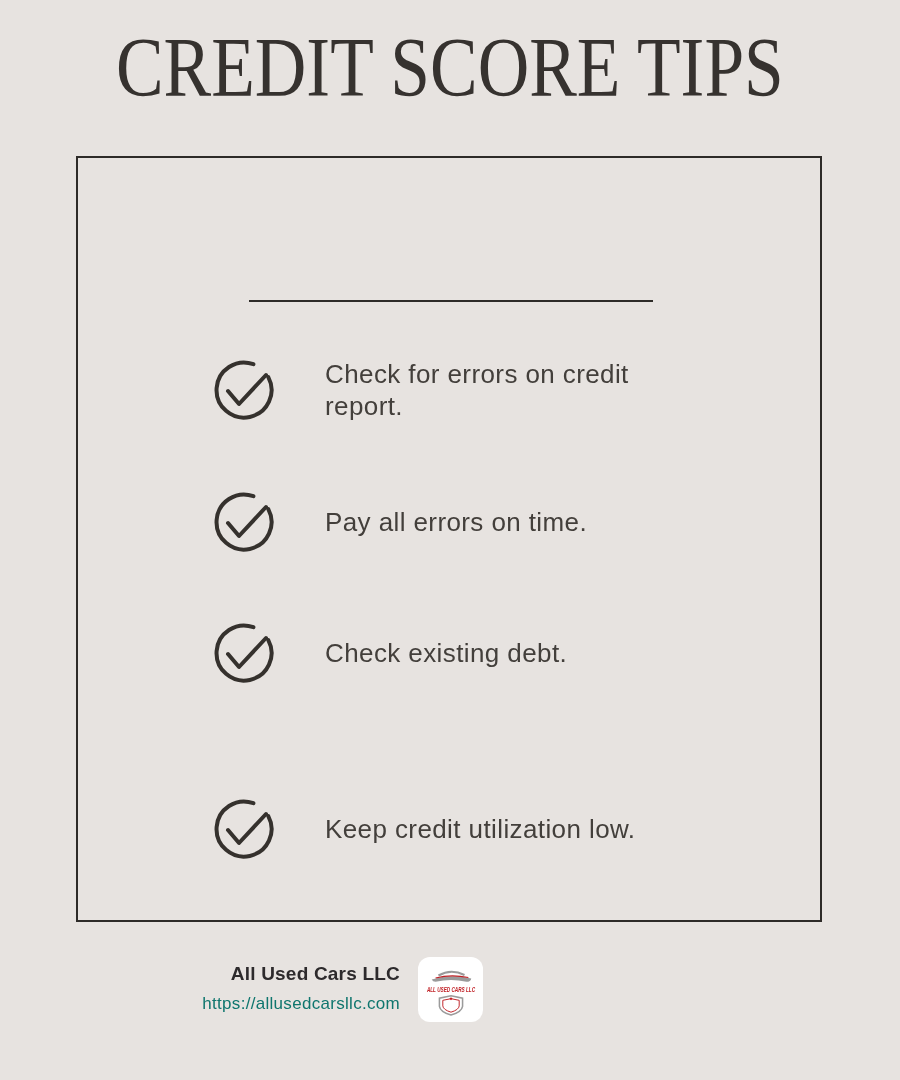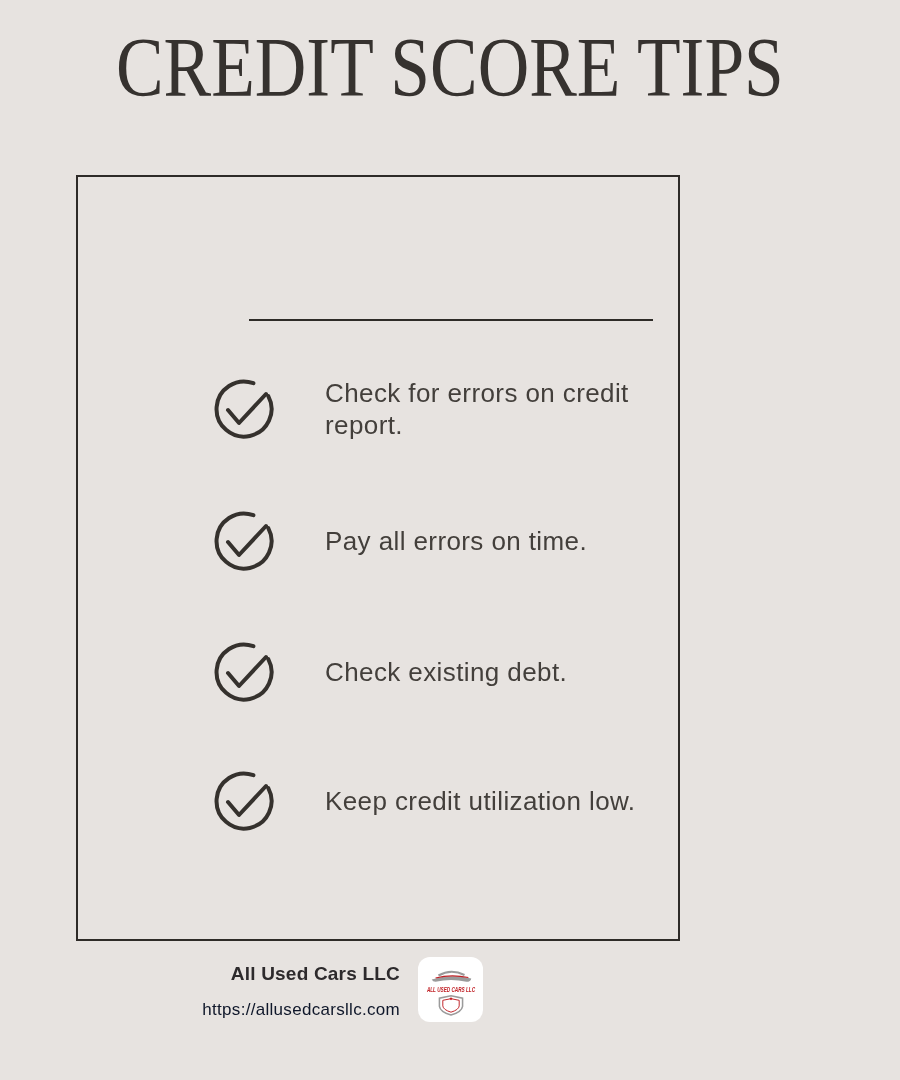--- a/index.html
+++ b/index.html
@@ -21,49 +21,48 @@
   .title{
     position:absolute;top:22px;left:0;width:900px;
     text-align:center;
     font-family:"Liberation Serif","DejaVu Serif",serif;
     font-size:84px;line-height:1.1;font-weight:normal;
     color:var(--ink);
     white-space:nowrap;
   }
   .title-inner{display:inline-block;transform:scaleX(0.85);transform-origin:50% 50%;}
   .frame{
-    position:absolute;left:76px;top:156px;width:604px;height:766px;
+    position:absolute;left:76px;top:156px;width:746px;height:766px;
     border:2px solid var(--line);
-    margin-top:19px;
   }
   .divider{
     position:absolute;left:171px;top:142px;width:404px;height:2px;
     background:var(--line);
   }
   .row{
     position:absolute;left:135px;width:560px;height:62px;
     display:flex;align-items:center;gap:50px;
   }
   .row-1{top:201px;}
   .row-2{top:333px;}
   .row-3{top:464px;}
-  .row-4{top:593px;}
+  .row-4{top:640px;}
   .check-icon{flex:0 0 62px;width:62px;height:62px;}
   .check-icon svg{display:block;width:62px;height:62px;}
   .item-label{
     max-width:370px;
     font-size:26px;line-height:32px;letter-spacing:0.4px;
     color:var(--body-text);
   }
   .footer-text{
     position:absolute;top:962px;right:500px;width:320px;
     text-align:right;color:#2d2a2c;
   }
   .company-name{font-size:19px;font-weight:bold;line-height:24px;letter-spacing:0.2px;}
-  .website-url{font-size:17px;line-height:22px;margin-top:13px;color:#0f172a;letter-spacing:0.3px;}
+  .website-url{font-size:17px;line-height:22px;margin-top:7px;color:#0f766e;letter-spacing:0.3px;}
   .logo-card{
     position:absolute;left:418px;top:957px;width:65px;height:65px;
     background:var(--card-white);border-radius:12px;
     display:flex;align-items:center;justify-content:center;
   }
   .logo-card svg{display:block;width:54px;height:54px;}
 </style>
 </head>
 <body>
 

